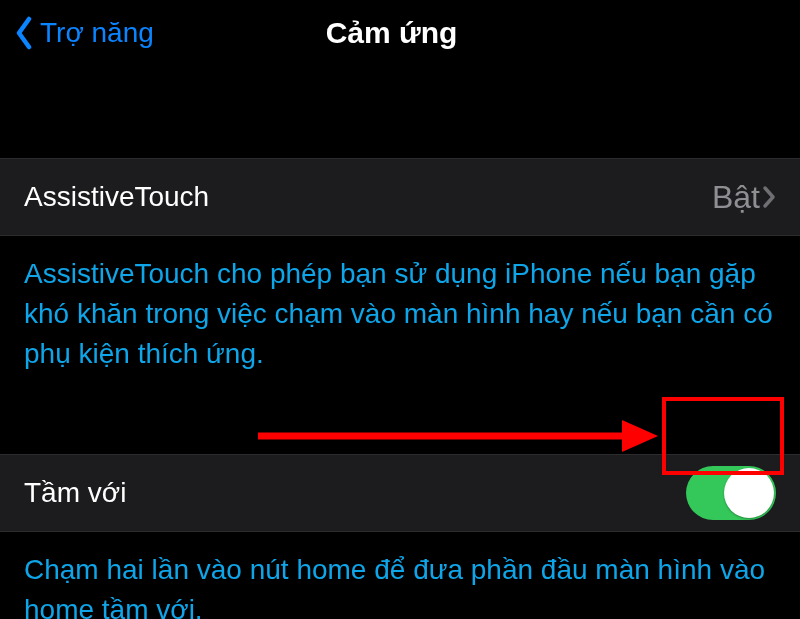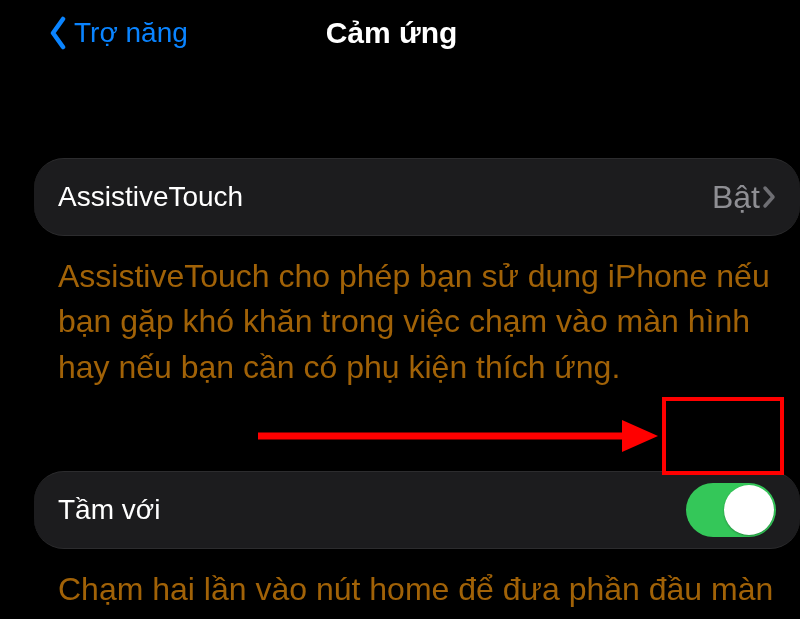--- a/index.html
+++ b/index.html
@@ -1,28 +1,28 @@
 <!DOCTYPE html>
 <html><head>
 <meta charset="utf-8">
 <style>
   * { box-sizing: border-box; margin: 0; padding: 0; }
   html, body { width: 800px; height: 619px; background: #000; font-family: -apple-system, "Helvetica Neue", Arial, sans-serif; overflow: hidden; }
-  .screen { width: 800px; height: 619px; background: #000; position: relative; padding-left: 34px; }
+  .screen { width: 800px; height: 619px; background: #000; position: relative; }
   .navbar { display: flex; align-items: center; height: 66px; width: 100%; padding: 0 14px; }
   .back { display: flex; align-items: center; color: #0a84ff; font-size: 28px; cursor: pointer; }
   .back .chevron-left { margin-right: 6px; display: inline-flex; }
   .back .chevron-left svg { width: 20px; height: 34px; }
   .title { position: absolute; left: 0; right: 17px; text-align: center; color: #fff; font-size: 30px; font-weight: 600; pointer-events: none; }
   .spacer { height: 92px; }
-  .cell { background: #1c1c1e; display: flex; align-items: center; padding: 0 24px; height: 78px; border-top: 0.5px solid #2c2c2e; border-bottom: 0.5px solid #2c2c2e; border-radius: 30px; }
+  .cell { background: #1c1c1e; display: flex; align-items: center; padding: 0 24px; height: 78px; border-top: 0.5px solid #2c2c2e; border-bottom: 0.5px solid #2c2c2e; }
   .cell .label { color: #fff; font-size: 28px; flex: 1; }
   .cell .value { color: #8e8e93; font-size: 32px; margin-right: 2px; }
   .cell .chevron-right svg { width: 14px; height: 24px; display: block; }
-  .footer { color: #a16207; font-size: 32px; line-height: 1.42; padding: 18px 24px 22px; }
+  .footer { color: #0ea5e9; font-size: 28px; line-height: 1.42; padding: 18px 24px 22px; }
   .toggle { position: relative; width: 90px; height: 54px; border-radius: 27px; background: #34c759; cursor: pointer; }
   .toggle .knob { position: absolute; top: 2px; right: 2px; width: 50px; height: 50px; background: #fff; border-radius: 50%; box-shadow: 0 1px 2px rgba(0,0,0,0.3); }
   
   .highlight-box { position: absolute; border: 4px solid #ff0000; pointer-events: none; }
   .arrow-wrap { position: absolute; pointer-events: none; }
 </style>
 </head>
 <body>
 
 <div class="screen">

